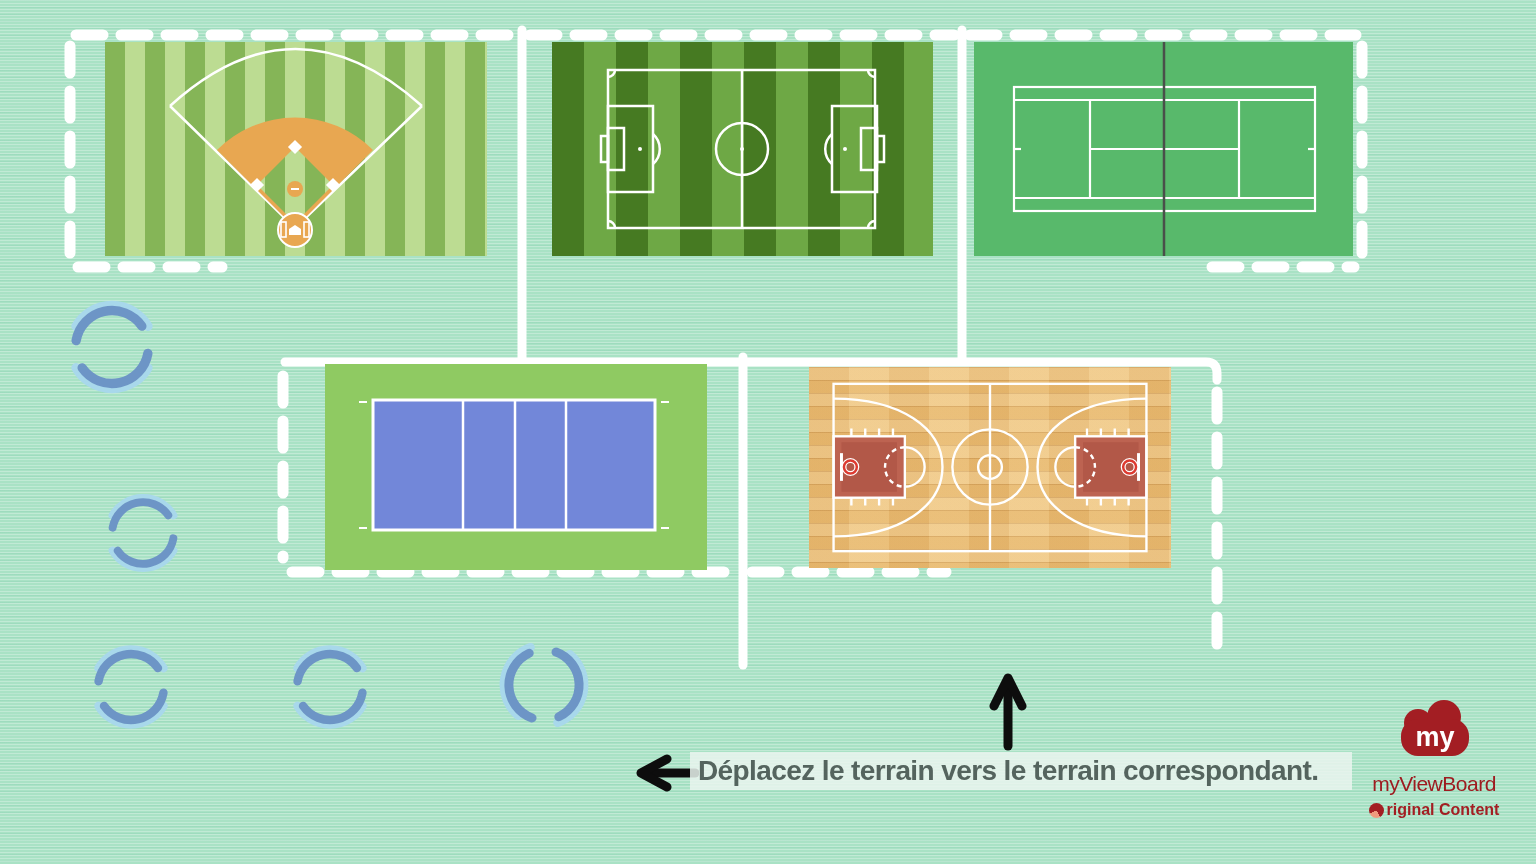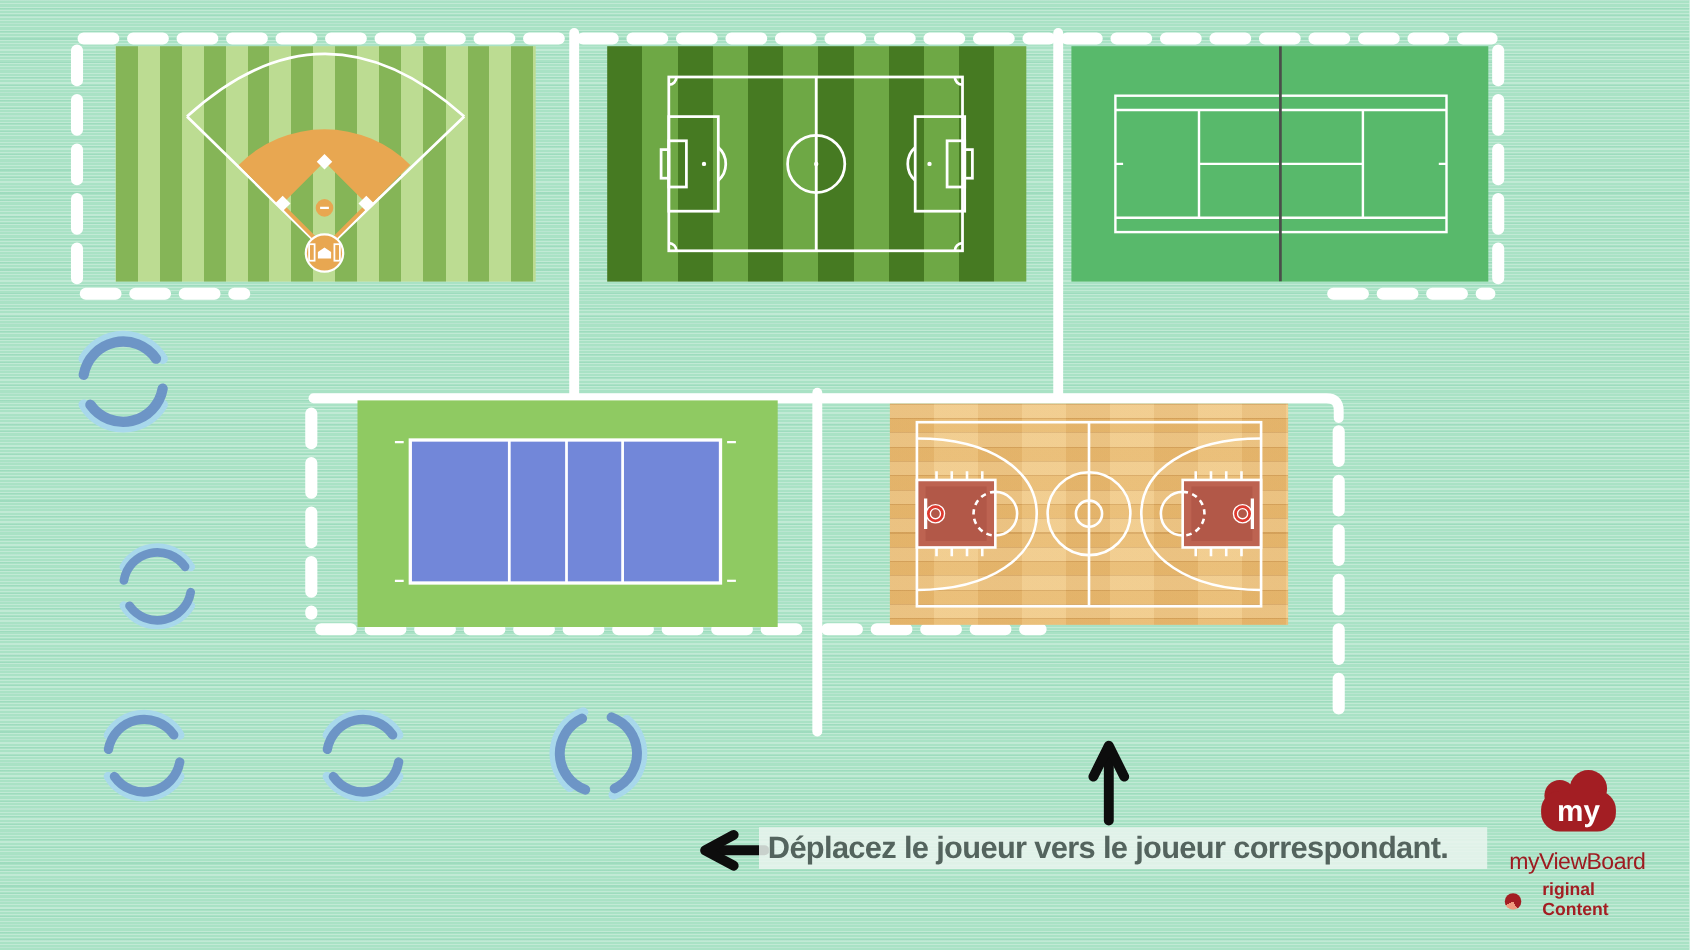--- a/index.html
+++ b/index.html
@@ -53,21 +53,21 @@
     font-size:28px;font-weight:bold;color:#54645e;
     letter-spacing:-0.6px;white-space:nowrap;
   }
   
   #brand-wordmark{
     left:1368px;top:772px;width:132px;text-align:center;
     font-size:21px;font-weight:normal;color:#9e1b20;letter-spacing:-0.5px;
   }
   #brand-content-line{
     left:1368px;top:801px;width:132px;
-    display:flex;align-items:center;justify-content:center;gap:19px;
+    display:flex;align-items:center;justify-content:center;gap:3px;
     font-size:16px;font-weight:bold;color:#a31e23;
   }
   #original-o-icon{
     width:15px;height:15px;border-radius:50%;
     background:conic-gradient(from 150deg,#ef9a7e 0 95deg,#a31e23 95deg 360deg);
     flex:0 0 auto;
   }
 </style>
 </head>
 <body>
@@ -243,21 +243,21 @@
     </g>
   </svg>
   <svg class="abs" style="left:633px;top:752px;" width="66" height="42" viewBox="0 0 66 42">
     <g fill="none" stroke="#0d0d0d" stroke-width="9" stroke-linecap="round" stroke-linejoin="round">
       <path d="M 62,21 H 12"></path>
       <path d="M 34,7 L 8,21 L 34,35"></path>
     </g>
   </svg>
 
   <div class="abs" id="instruction-highlight"></div>
-  <div class="abs" id="instruction-text">Déplacez le joueur vers le joueur correspondant.</div>
+  <div class="abs" id="instruction-text">Déplacez le terrain vers le terrain correspondant.</div>
 
   <svg class="abs" style="left:1398px;top:698px;" width="74" height="60" viewBox="0 0 74 60">
     <g fill="#a31e23">
       <circle cx="20" cy="25" r="14"></circle>
       <circle cx="46" cy="19" r="17"></circle>
       <rect x="3" y="21" width="68" height="37" rx="17"></rect>
     </g>
     <text x="37" y="48" text-anchor="middle" font-family="Liberation Sans, sans-serif" font-size="27" font-weight="bold" fill="#ffffff">my</text>
   </svg>
   <div class="abs" id="brand-wordmark">myViewBoard</div>

